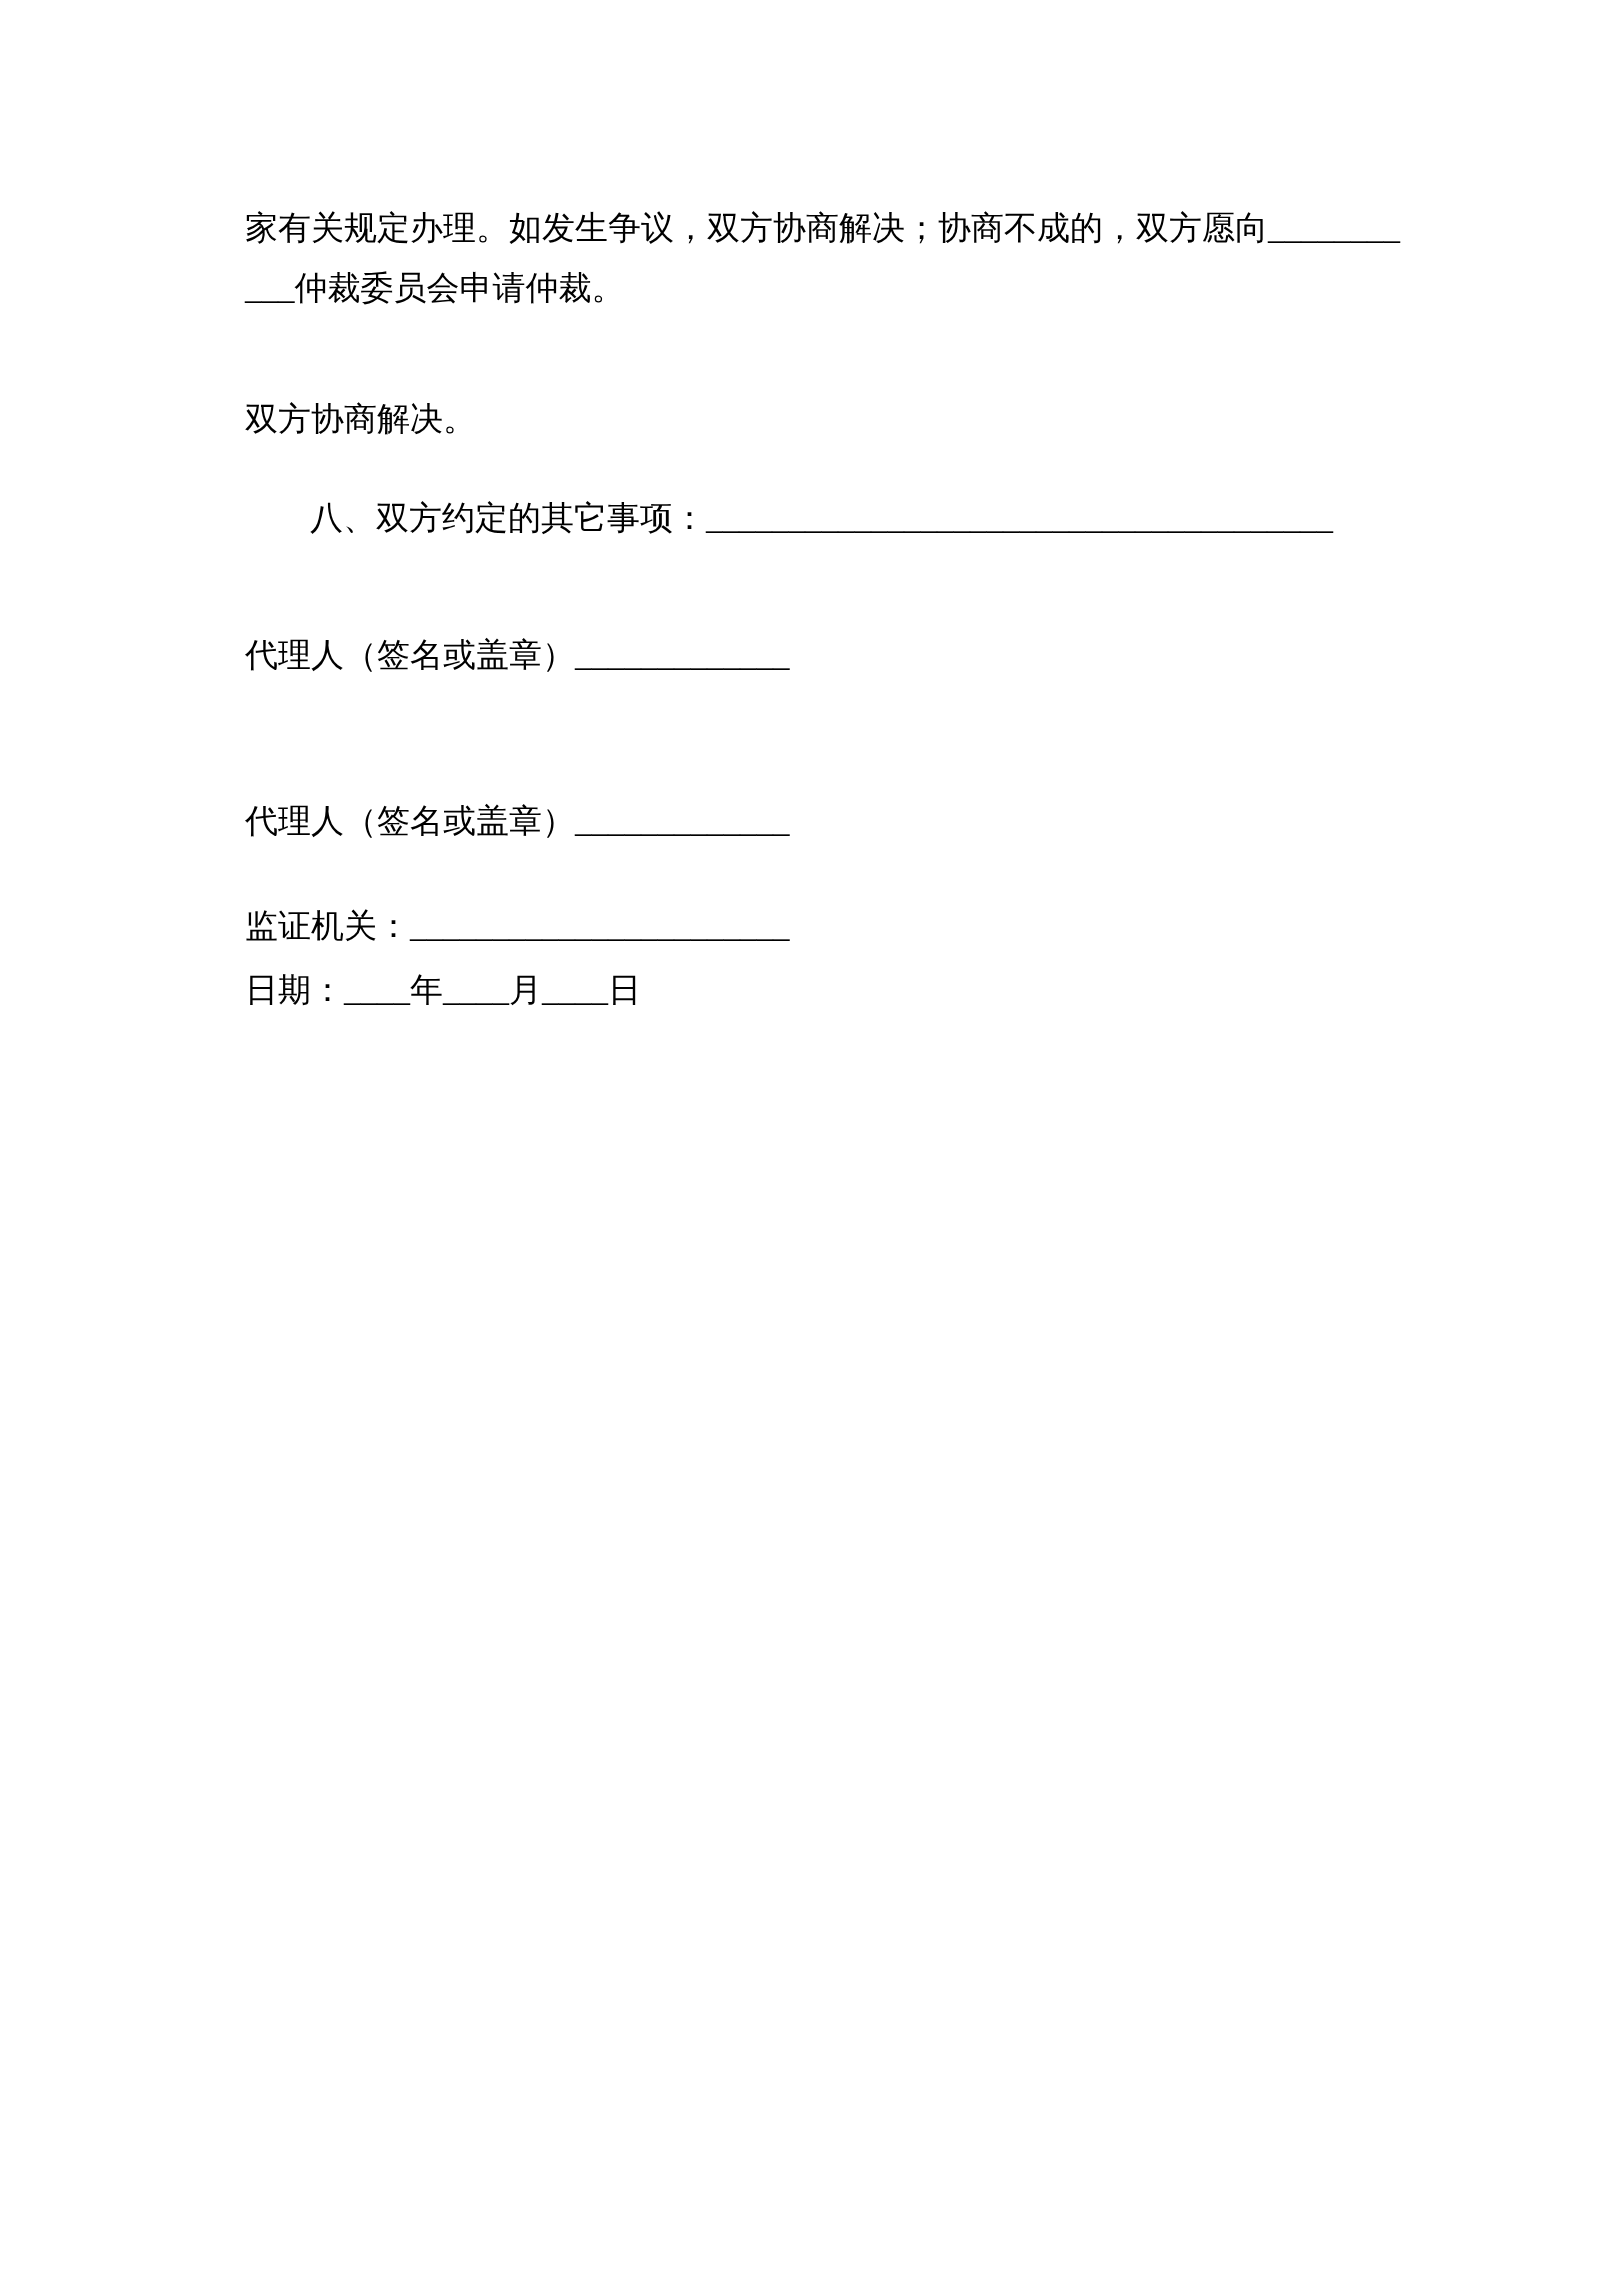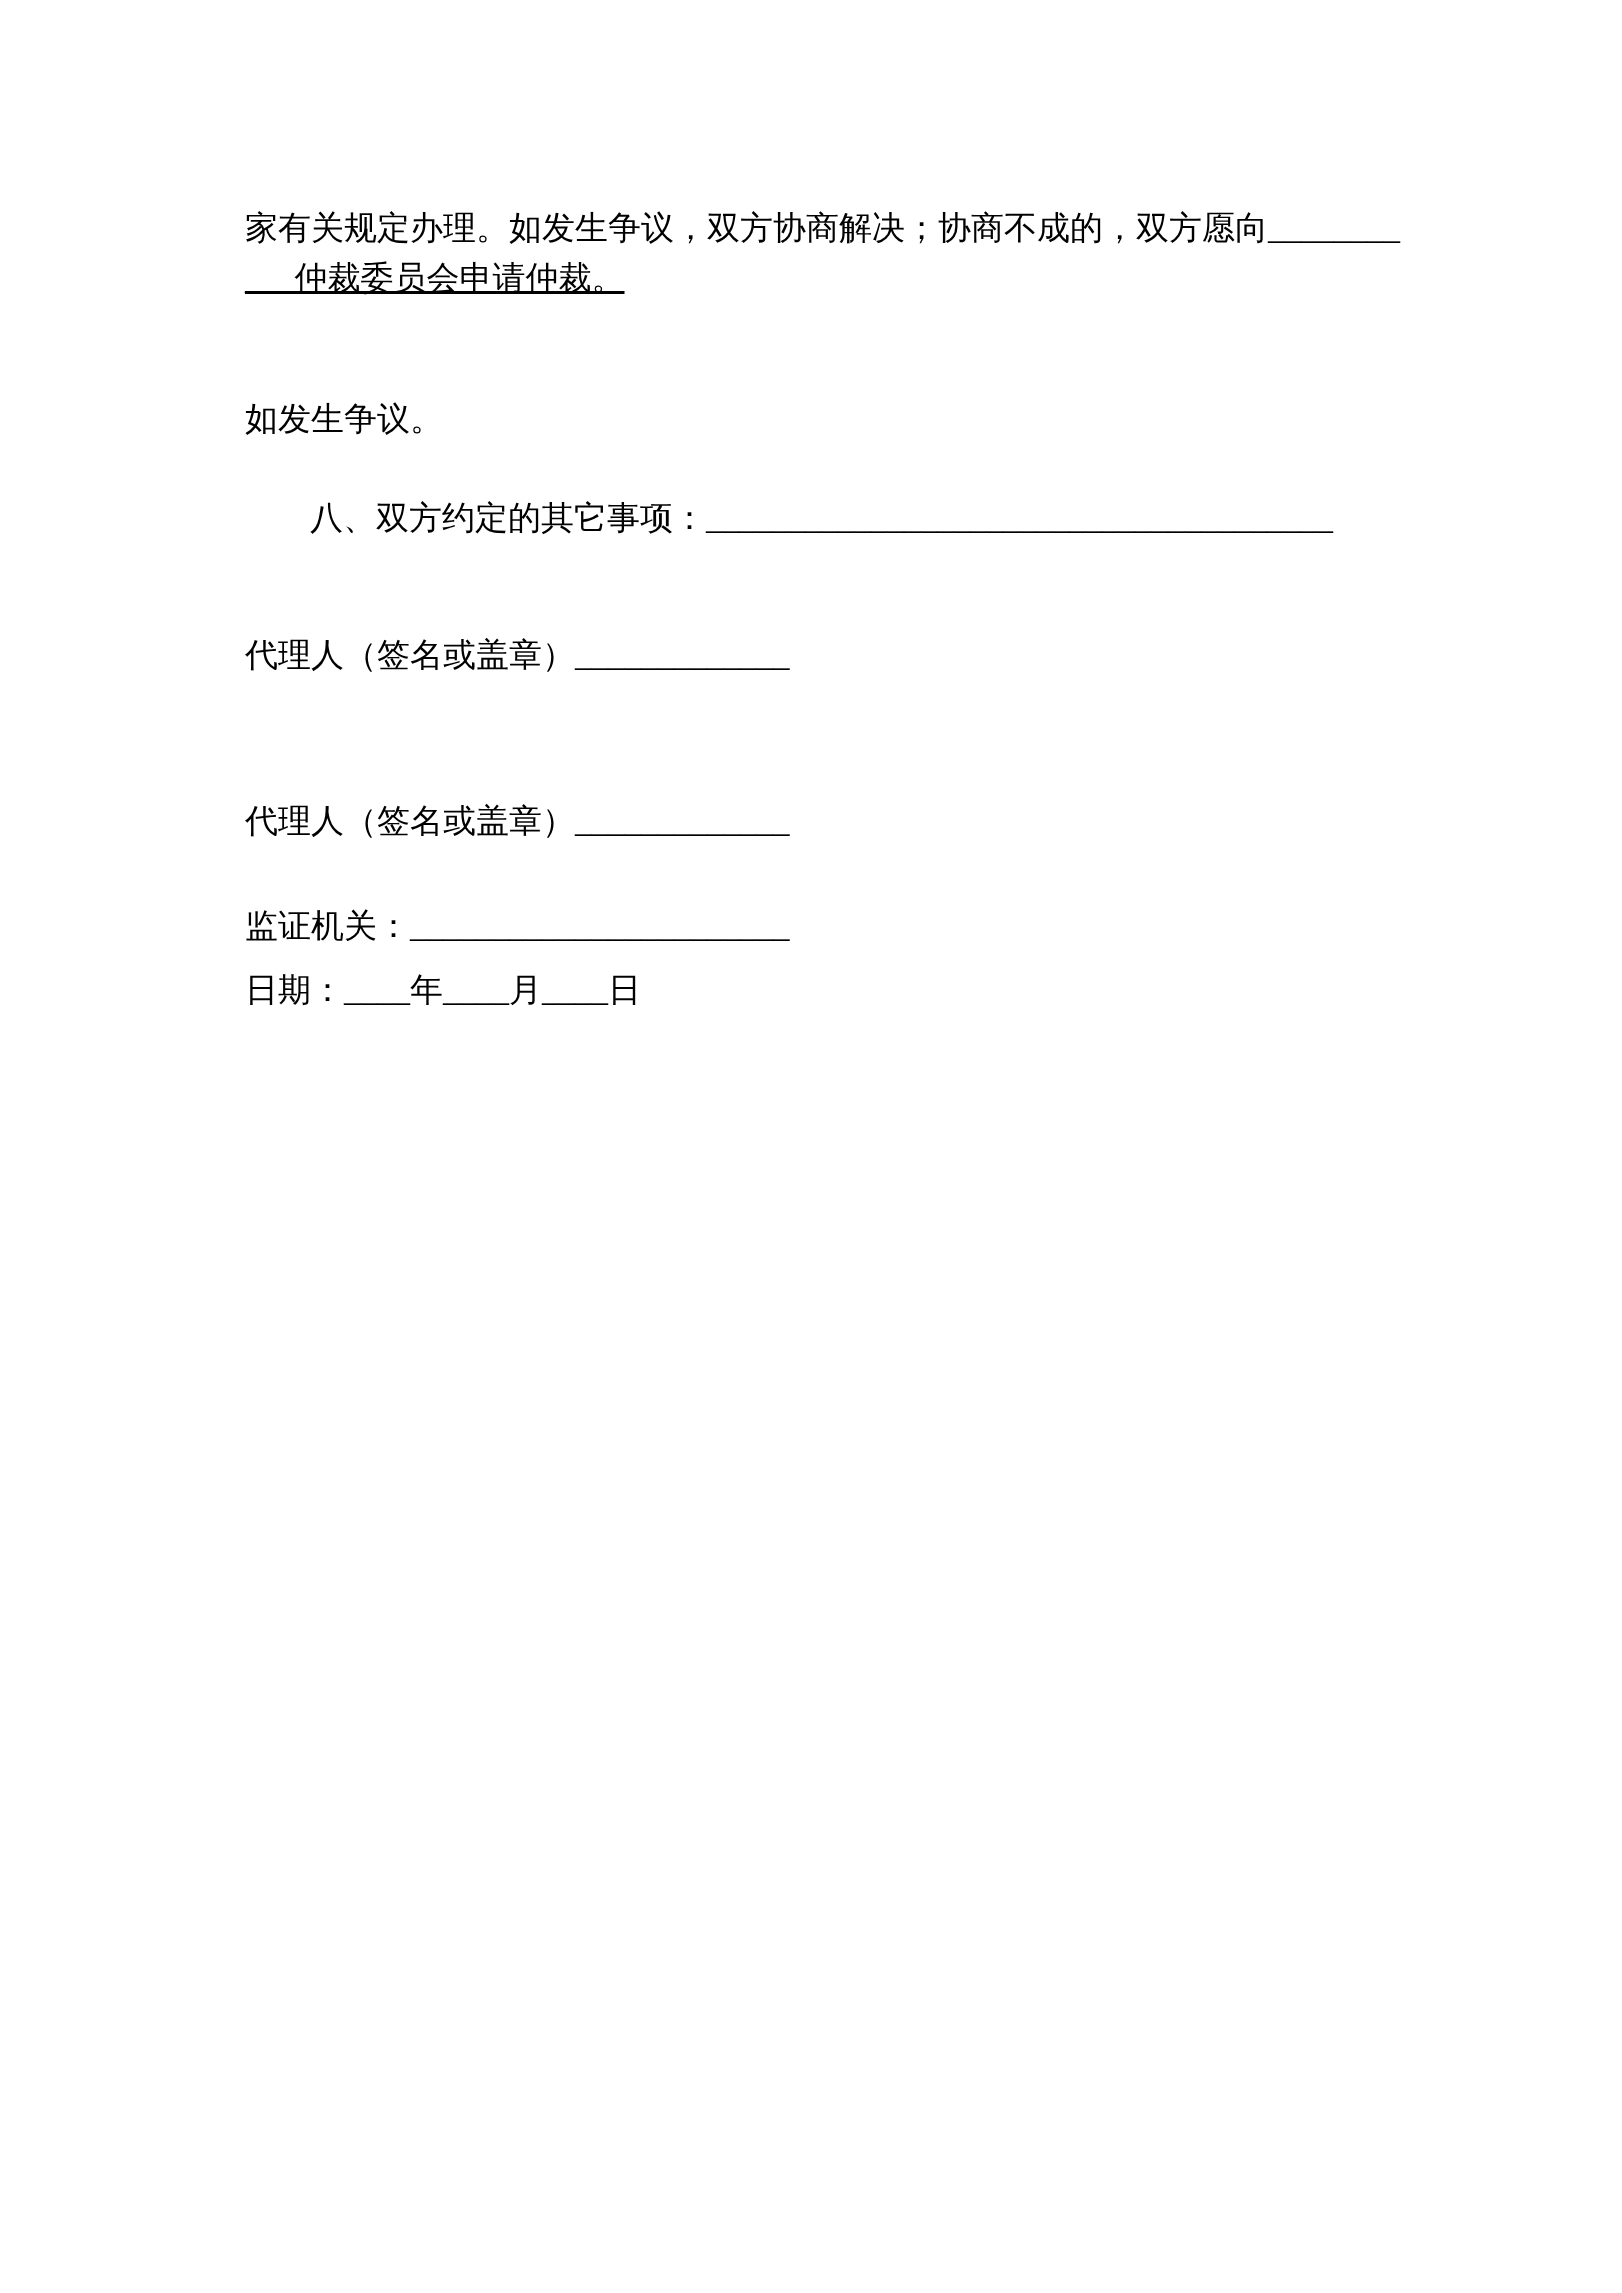--- a/index.html
+++ b/index.html
@@ -27,37 +27,37 @@
     position: absolute;
     left: 245px;
     font-size: 33px;
     line-height: 33px;
     letter-spacing: 0;
     white-space: pre;
     color: #000000;
   }
   .indent { padding-left: 65px; }
   .l0  { top: 212px; }
-  .l1  { top: 262px; text-decoration: underline; }
+  .l1  { top: 272px; }
   .l2  { top: 339px; }
   .l3  { top: 403px; }
   .l4  { top: 466px; margin-top: 36px; }
   .l5  { top: 575px; }
   .l6  { top: 639px; }
   .l7  { top: 741px; }
   .l8  { top: 805px; }
   .l9  { top: 910px; }
   .l10 { top: 974px; }
 </style>
 </head>
 <body>
 
 <div class="page">
   <div class="doc-line l0">家有关规定办理。如发生争议，双方协商解决；协商不成的，双方愿向________</div>
   <div class="doc-line l1">___仲裁委员会申请仲裁。</div>
-  <div class="doc-line l3">如发生争议。</div>
+  <div class="doc-line l3">双方协商解决。</div>
   <div class="doc-line l4 indent">八、双方约定的其它事项：______________________________________</div>
   <div class="doc-line l6">代理人（签名或盖章）_____________</div>
   <div class="doc-line l8">代理人（签名或盖章）_____________</div>
   <div class="doc-line l9">监证机关：_______________________</div>
   <div class="doc-line l10">日期：____年____月____日</div>
 </div>
 
 
 </body></html>

